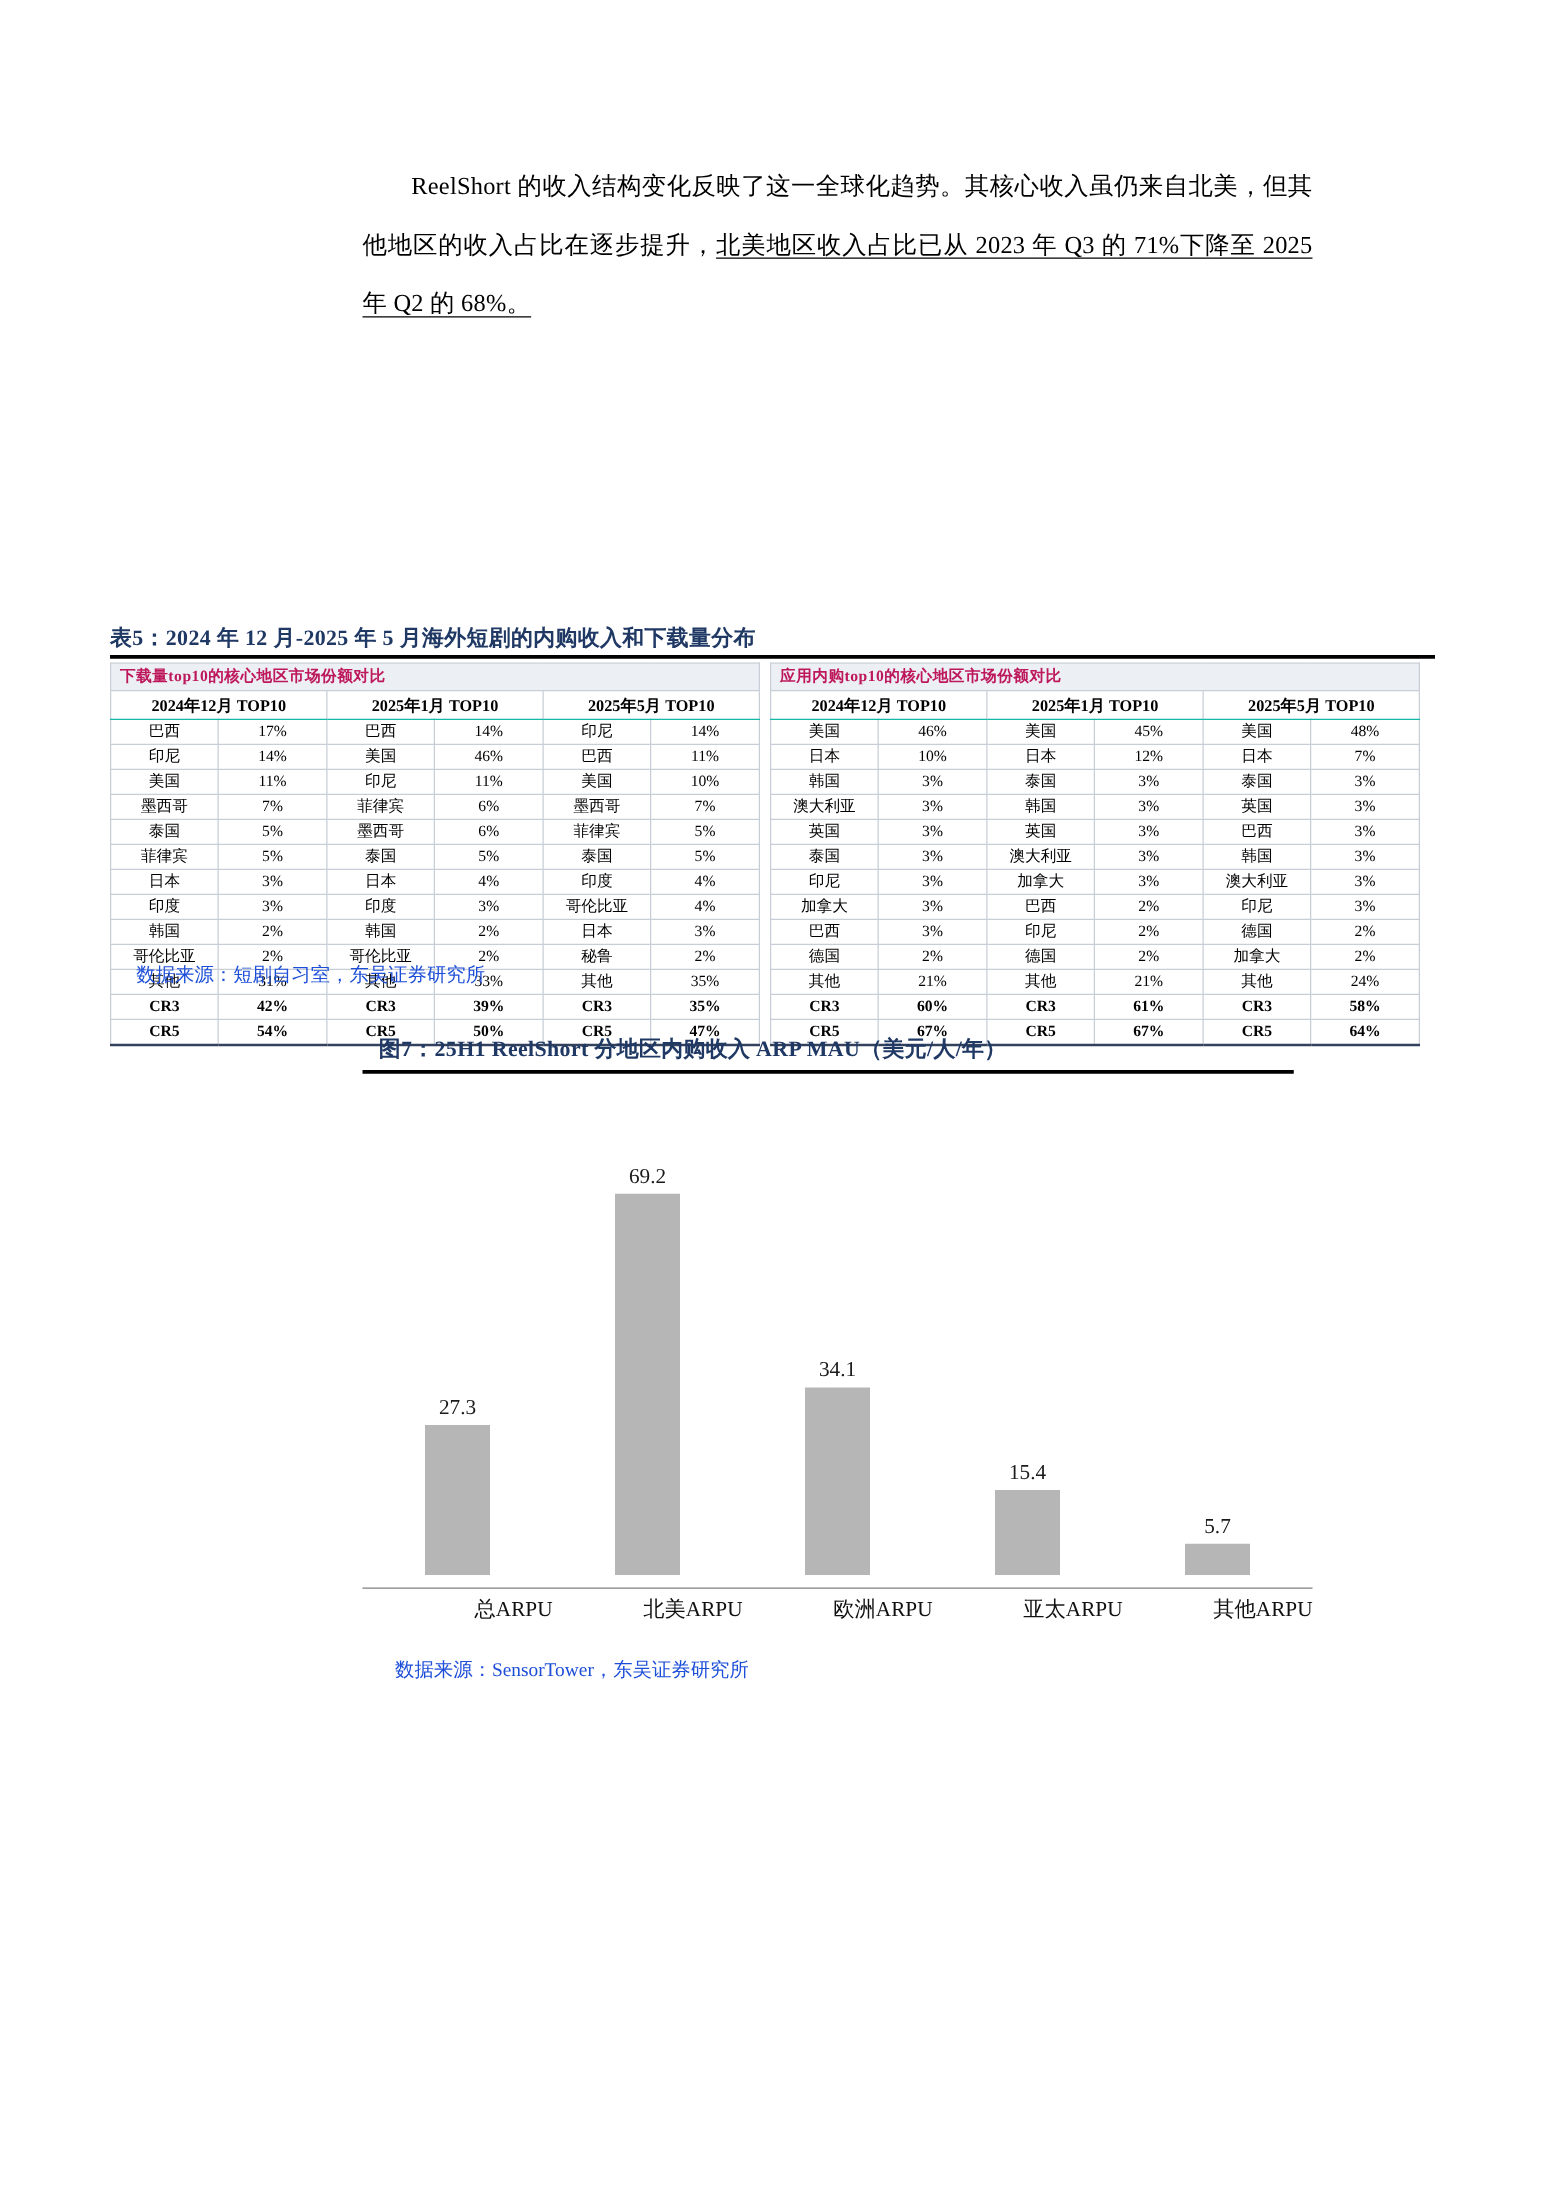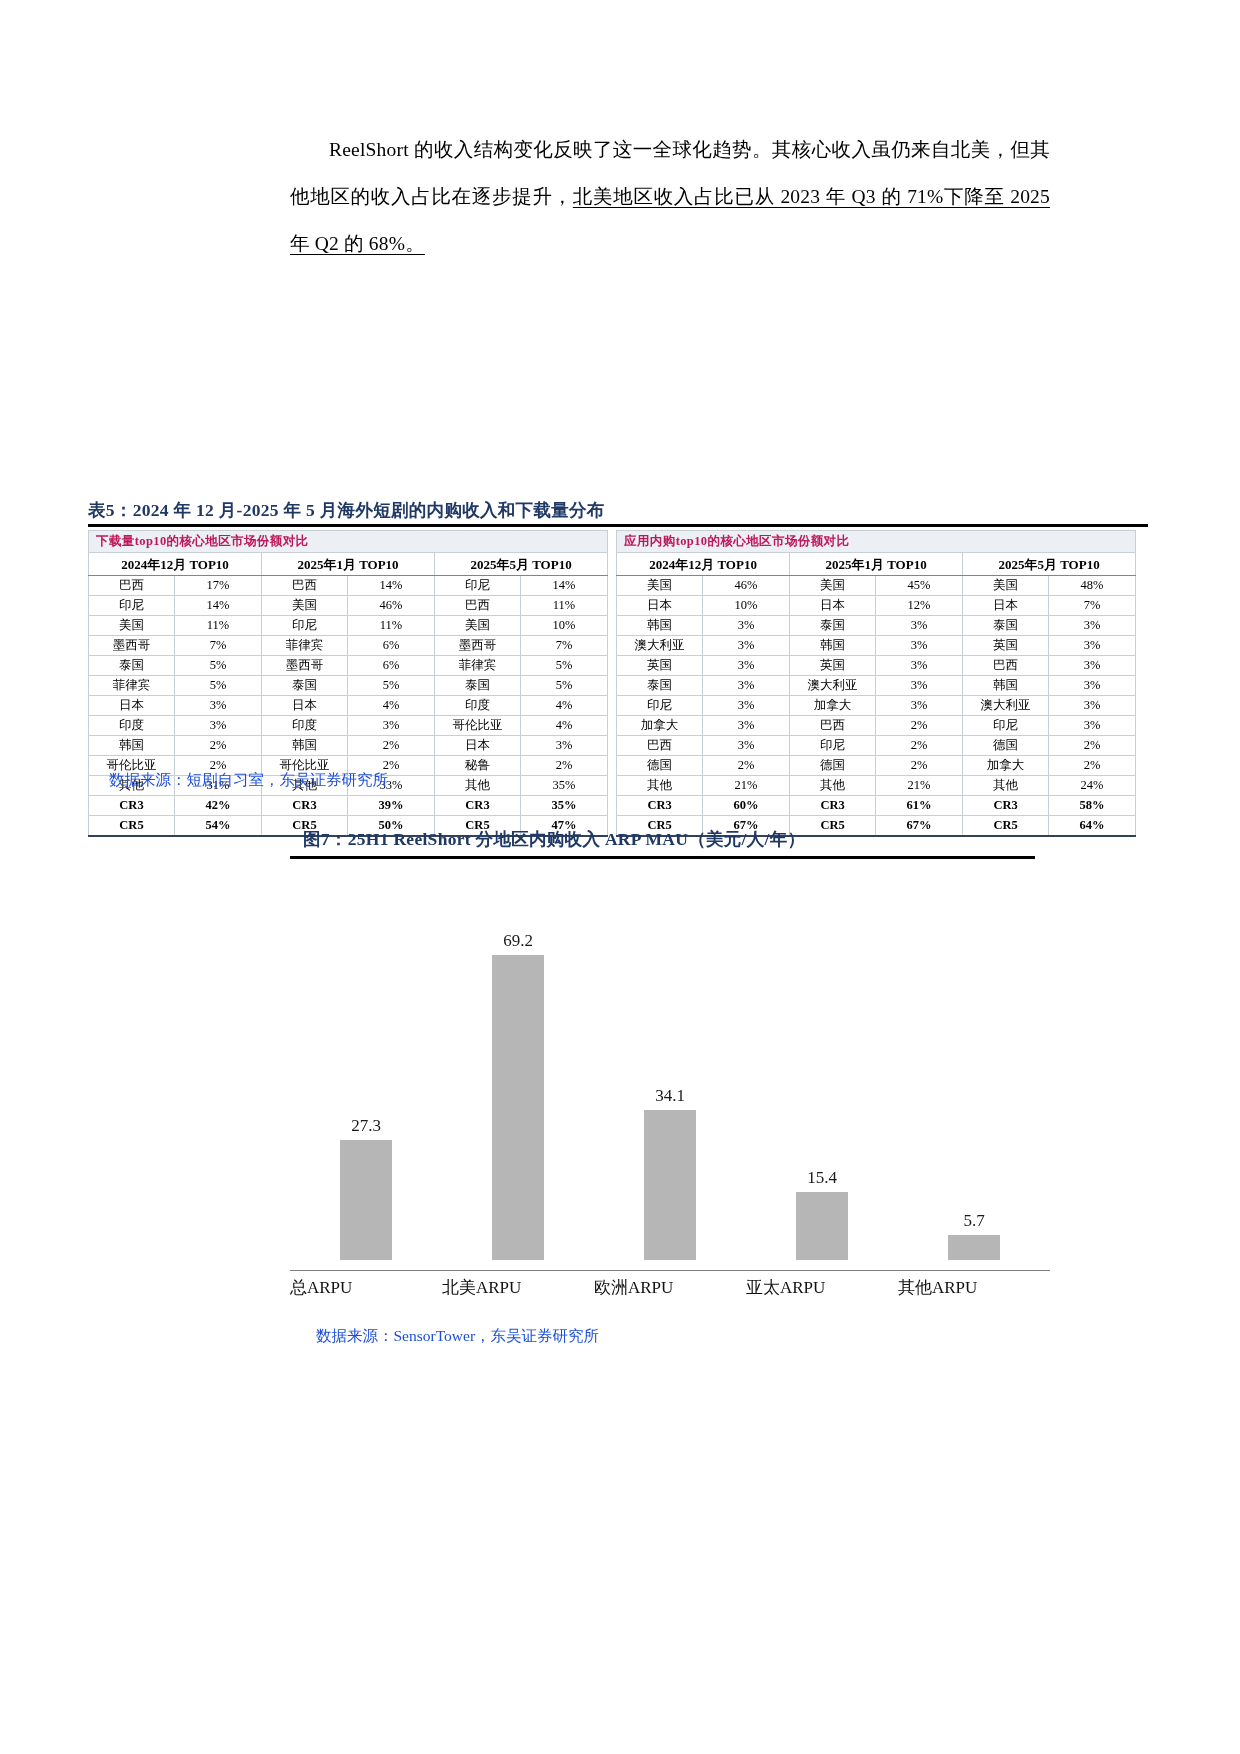--- a/index.html
+++ b/index.html
@@ -172,21 +172,21 @@
   .xlabels {
     position: absolute;
     left: 0;
     top: 386px;
     width: 760px;
     display: flex;
     justify-content: space-around;
   }
   .xlabel {
     width: 152px;
-    text-align: left;
+    text-align: right;
     font-size: 17px;
     color: #111111;
   }
 </style>
 </head>
 <body>
 
 <div class="page">
 
   <div class="prose">

